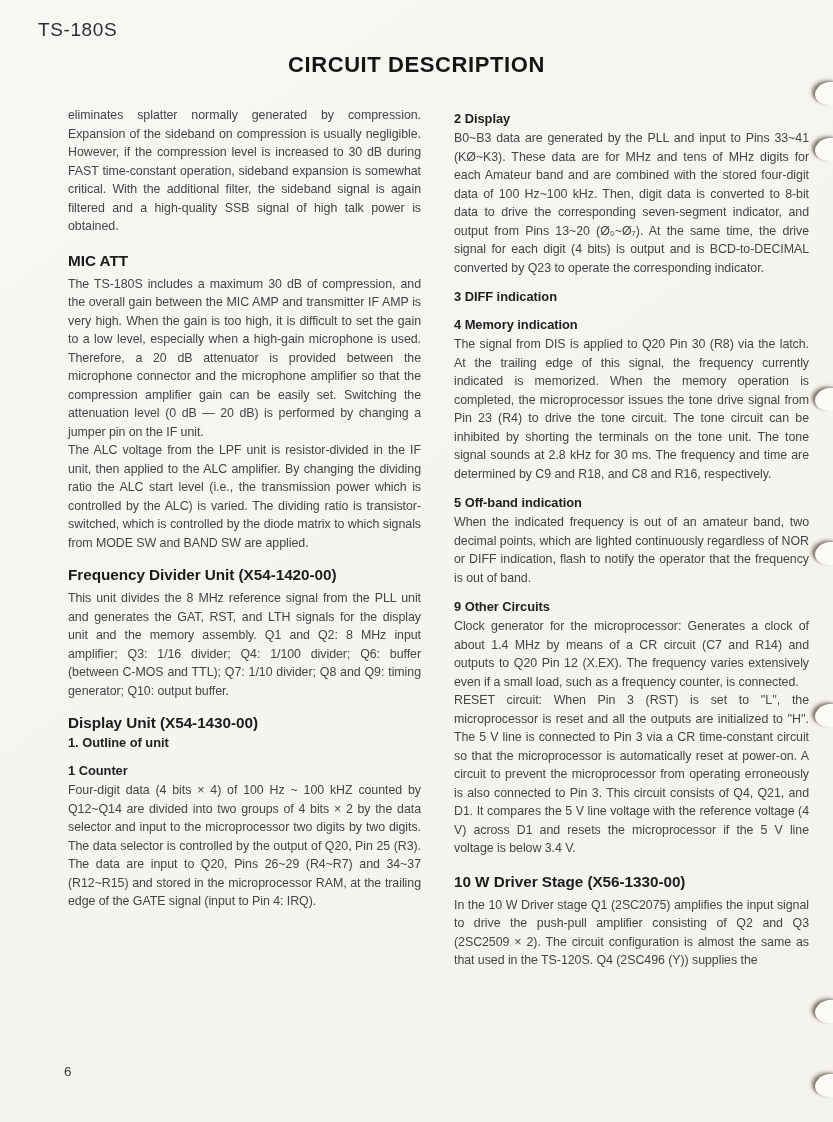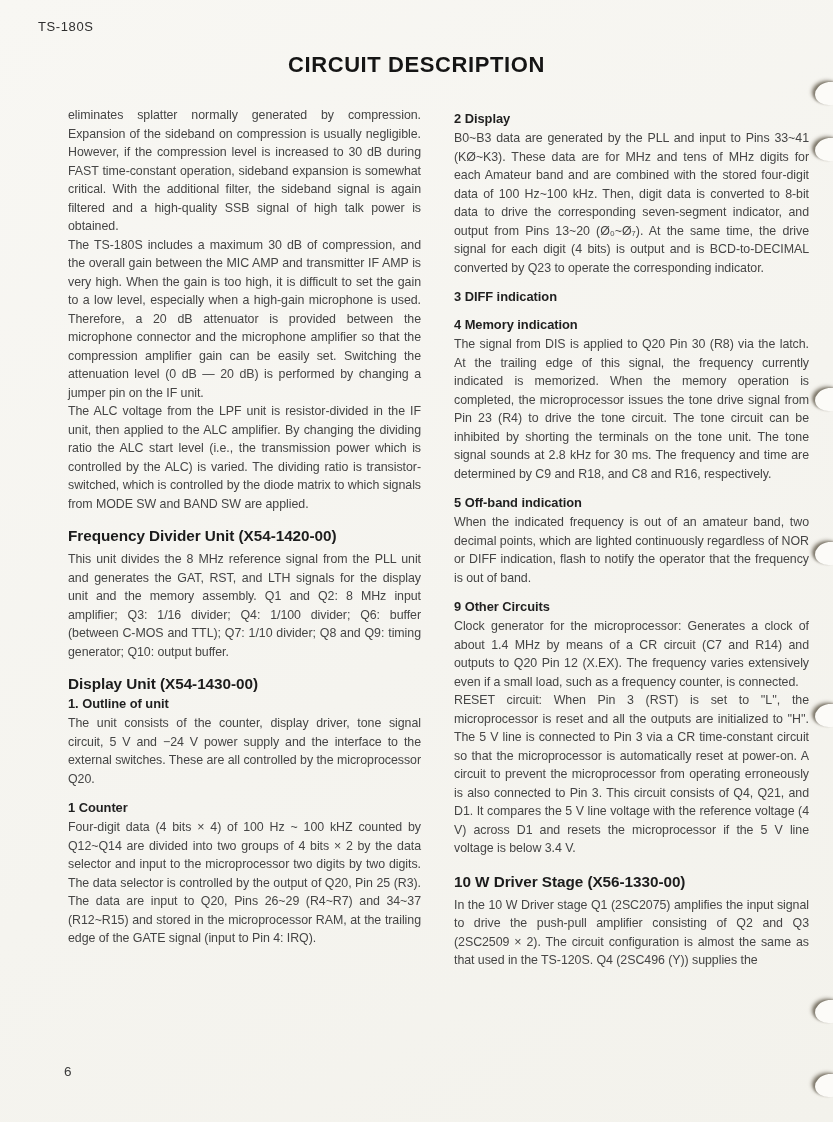--- a/index.html
+++ b/index.html
@@ -7,21 +7,21 @@
     position:relative;
     width:833px; height:1122px;
     background:linear-gradient(145deg,#f8f7f3 0%, #f5f4ef 55%, #f3f2ec 100%);
     font-family:"Liberation Sans", sans-serif;
     color:#424242;
     overflow:hidden;
     box-sizing:border-box;
   }
   .model {
     position:absolute; top:19px; left:38px;
-    font-size:13px; letter-spacing:0.6px; color:#2e2e2e;
+    font-size:19px; letter-spacing:0.6px; color:#2e2e2e;
   }
   .title {
     position:absolute; top:52px; left:0; width:100%;
     margin:0; text-align:center;
     font-size:22px; font-weight:700; letter-spacing:0.6px; color:#151515;
     transform:scaleY(1.04);
   }
   .col {
     position:absolute; top:106px;
     font-size:12.4px; line-height:18.5px;
@@ -59,30 +59,30 @@
 <body>
 
 <div class="page">
 
   <div class="model">TS-180S</div>
   <h1 class="title">CIRCUIT DESCRIPTION</h1>
 
   <div class="col col-left">
     <p class="body">eliminates splatter normally generated by compression. Expansion of the sideband on compression is usually negligible. However, if the compression level is increased to 30 dB during FAST time-constant operation, sideband expansion is somewhat critical. With the additional filter, the sideband signal is again filtered and a high-quality SSB signal of high talk power is obtained.</p>
 
+    <h2 class="major first">MIC ATT</h2>
     <p class="body">The TS-180S includes a maximum 30 dB of compression, and the overall gain between the MIC AMP and transmitter IF AMP is very high. When the gain is too high, it is difficult to set the gain to a low level, especially when a high-gain microphone is used. Therefore, a 20 dB attenuator is provided between the microphone connector and the microphone amplifier so that the compression amplifier gain can be easily set. Switching the attenuation level (0 dB — 20 dB) is performed by changing a jumper pin on the IF unit.</p>
 
     <p class="body">The ALC voltage from the LPF unit is resistor-divided in the IF unit, then applied to the ALC amplifier. By changing the dividing ratio the ALC start level (i.e., the transmission power which is controlled by the ALC) is varied. The dividing ratio is transistor-switched, which is controlled by the diode matrix to which signals from MODE SW and BAND SW are applied.</p>
 
     <h2 class="major">Frequency Divider Unit (X54-1420-00)</h2>
     <p class="body">This unit divides the 8 MHz reference signal from the PLL unit and generates the GAT, RST, and LTH signals for the display unit and the memory assembly. Q1 and Q2: 8 MHz input amplifier; Q3: 1/16 divider; Q4: 1/100 divider; Q6: buffer (between C-MOS and TTL); Q7: 1/10 divider; Q8 and Q9: timing generator; Q10: output buffer.</p>
 
     <h2 class="major" style="margin-bottom:2px;">Display Unit (X54-1430-00)</h2>
     <h3 class="subhead outline">1.  Outline of unit</h3>
-    <p class="body">The unit consists of the counter, display driver, tone signal circuit, 5 V and −24 V power supply and the interface to the external switches. These are all controlled by the microprocessor Q20.</p>
 
     <section class="numbered">
       <h3 class="subhead">1 Counter</h3>
       <p class="body indent">Four-digit data (4 bits × 4) of 100 Hz ~ 100 kHZ counted by Q12~Q14 are divided into two groups of 4 bits × 2 by the data selector and input to the microprocessor two digits by two digits. The data selector is controlled by the output of Q20, Pin 25 (R3). The data are input to Q20, Pins 26~29 (R4~R7) and 34~37 (R12~R15) and stored in the microprocessor RAM, at the trailing edge of the GATE signal (input to Pin 4: IRQ).</p>
     </section>
   </div>
 
   <div class="col col-right">
     <section>
       <h3 class="subhead">2 Display</h3>

